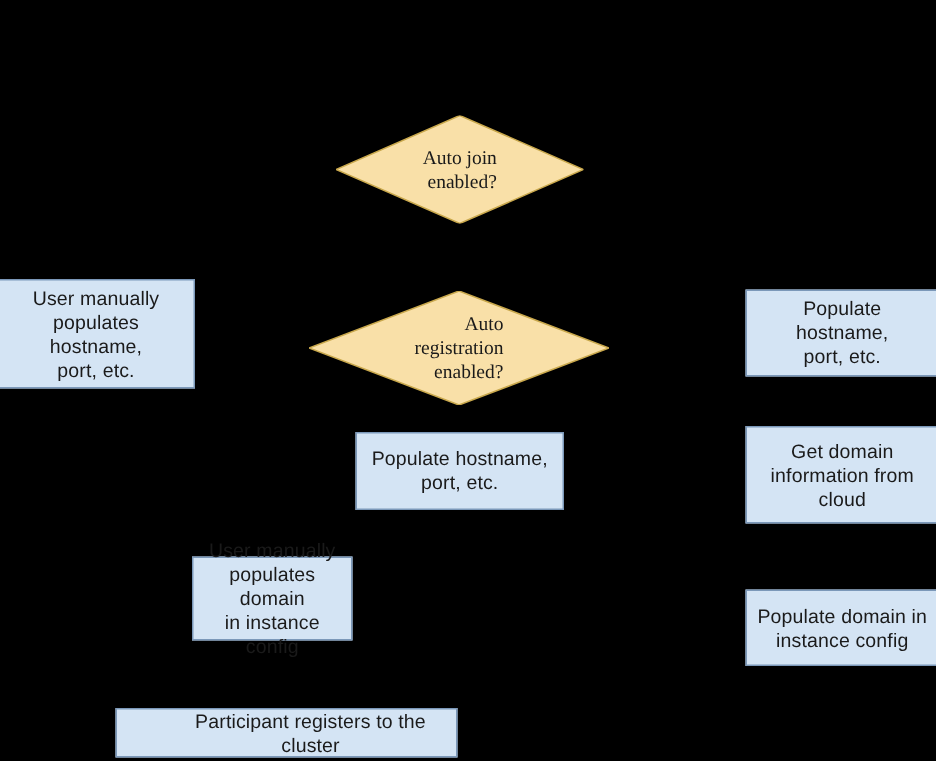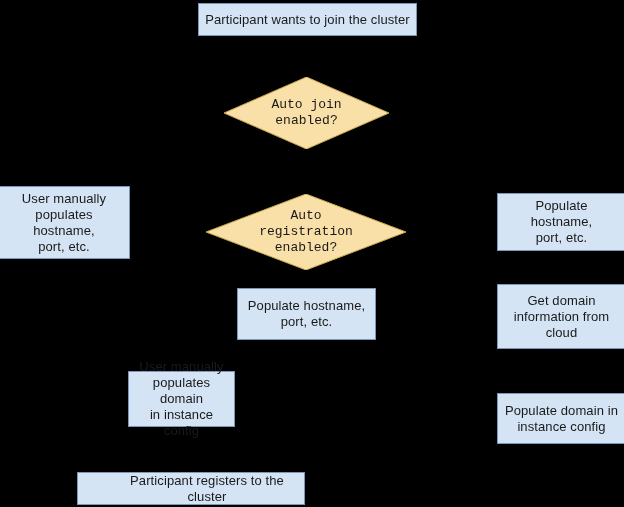--- a/index.html
+++ b/index.html
@@ -42,26 +42,26 @@
   .decision-shape {
     position: absolute;
     left: 0;
     top: 0;
     width: 100%;
     height: 100%;
   }
   .decision-label {
     position: relative;
     z-index: 2;
-    text-align: center;
+    text-align: right;
     color: #1a1a1a;
     font-size: 13px;
     line-height: 16px;
     white-space: pre-line;
-    font-family: Liberation Mono, monospace;
+    font-family: Liberation Serif, serif;
   }
   .connectors {
     position: absolute;
     left: 0;
     top: 0;
     width: 624px;
     height: 507px;
     pointer-events: none;
   }
 </style>
@@ -83,23 +83,20 @@
       <path d="M389,113 L560,113 L560,193"></path>
       <path d="M306,258 L306,287"></path>
       <path d="M560,250 L560,284"></path>
       <path d="M306,340 L190,340 L190,371"></path>
       <path d="M560,348 L560,393"></path>
       <path d="M190,427 L190,472"></path>
       <path d="M497,418 L190,418 L190,472"></path>
     </g>
   </svg>
 
-  <div class="node process" style="left:198px; top:3px; width:219px; height:33px;">
-    <span>Participant wants to join the cluster</span>
-  </div>
 
   <div class="decision-wrap" style="left:224px; top:77px; width:165px; height:72px;">
     <svg class="decision-shape" viewBox="0 0 165 72" preserveAspectRatio="none" xmlns="http://www.w3.org/2000/svg">
       <polygon points="82.5,0 165,36 82.5,72 0,36" fill="#f9e0a8" stroke="#c9a84c" stroke-width="1"></polygon>
     </svg>
     <span class="decision-label">Auto join
 enabled?</span>
   </div>
 
   <div class="decision-wrap" style="left:206px; top:194px; width:200px; height:76px;">

